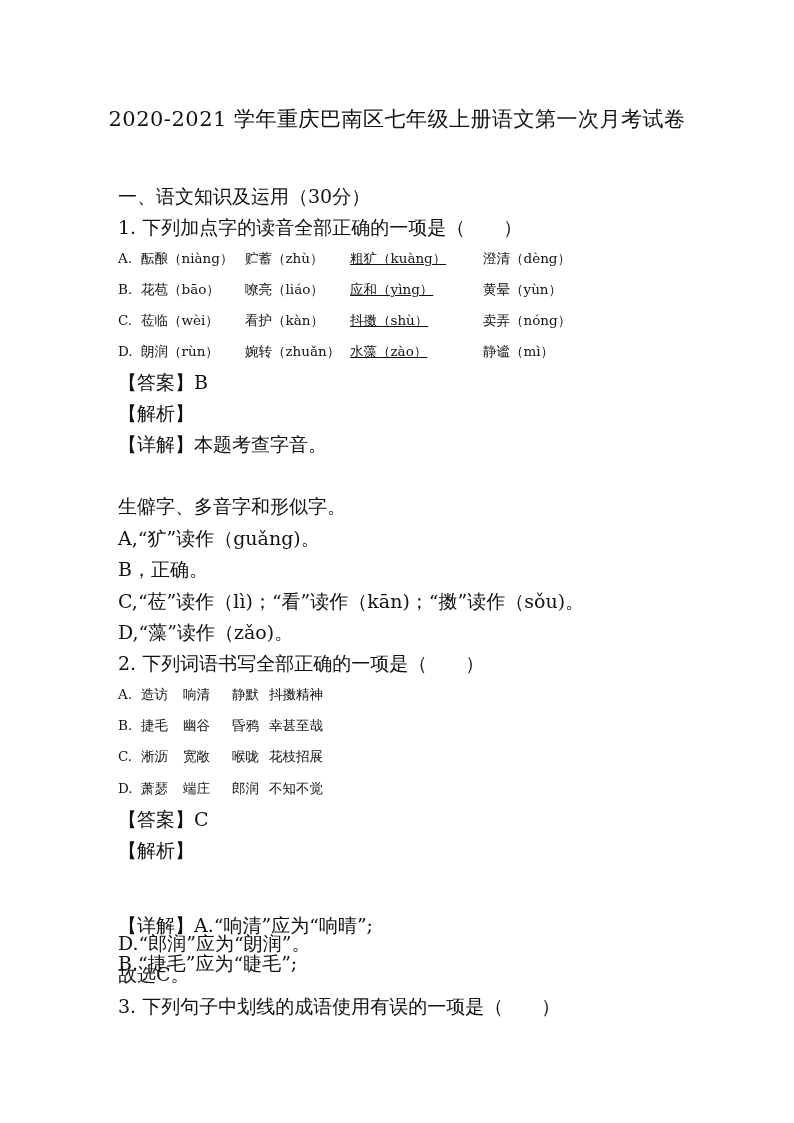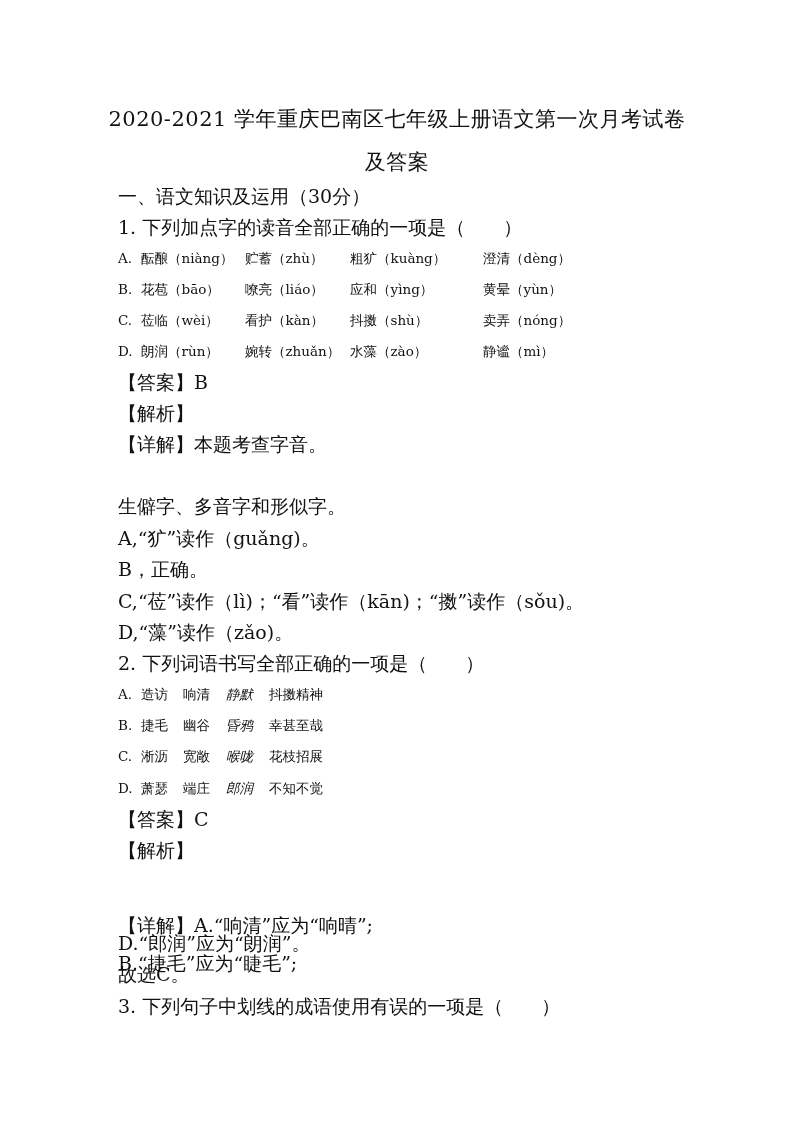--- a/index.html
+++ b/index.html
@@ -7,32 +7,31 @@
          font-family: "DejaVu Serif", "Liberation Serif", serif; color: #111; }
   .page { position: absolute; left: 0; top: 0; width: 794px; height: 1123px; }
   .title { position: absolute; left: 0; width: 794px; text-align: center;
            font-size: 21px; letter-spacing: 0.5px; }
   .t1 { top: 105px; }
   .t2 { top: 148px; }
   .line { position: absolute; left: 118px; font-size: 19px; white-space: nowrap; line-height: 18px; }
   .opt-row { position: absolute; left: 118px; font-size: 13.5px; white-space: nowrap; height: 18px; line-height: 18px; }
   .opt-row .lbl { position: absolute; left: 0; }
   .opt-row .c { position: absolute; }
-  .c1 { left: 23px; } .c2 { left: 127px; } .c3 { left: 232px; } .c4 { left: 337px; margin-left: 28px; }
+  .c1 { left: 23px; } .c2 { left: 127px; } .c3 { left: 232px; text-decoration: underline; } .c4 { left: 337px; margin-left: 28px; }
   .w-row { position: absolute; left: 118px; font-size: 13.5px; white-space: nowrap; height: 18px; line-height: 18px; }
   .w-row .lbl { position: absolute; left: 0; }
   .w-row .w { position: absolute; }
-  .w1 { left: 23px; } .w2 { left: 65px; } .w3 { left: 108px; font-style: italic; } .w4 { left: 151px; }
+  .w1 { left: 23px; } .w2 { left: 65px; } .w3 { left: 114px; } .w4 { left: 151px; }
 </style>
 </head>
 <body>
 
 <div class="page">
   <div class="title t1">2020-2021 学年重庆巴南区七年级上册语文第一次月考试卷</div>
-  <div class="title t2">及答案</div>
 
   <div class="line" style="top:187px">一、语文知识及运用（30分）</div>
 
   <div class="line" style="top:218px">1. 下列加点字的读音全部正确的一项是（　　）</div>
 
   <div class="opt-row" style="top:249px">
     <span class="lbl">A.</span>
     <span class="c c1">酝酿（niàng）</span>
     <span class="c c2">贮蓄（zhù）</span>
     <span class="c c3">粗犷（kuàng）</span>

